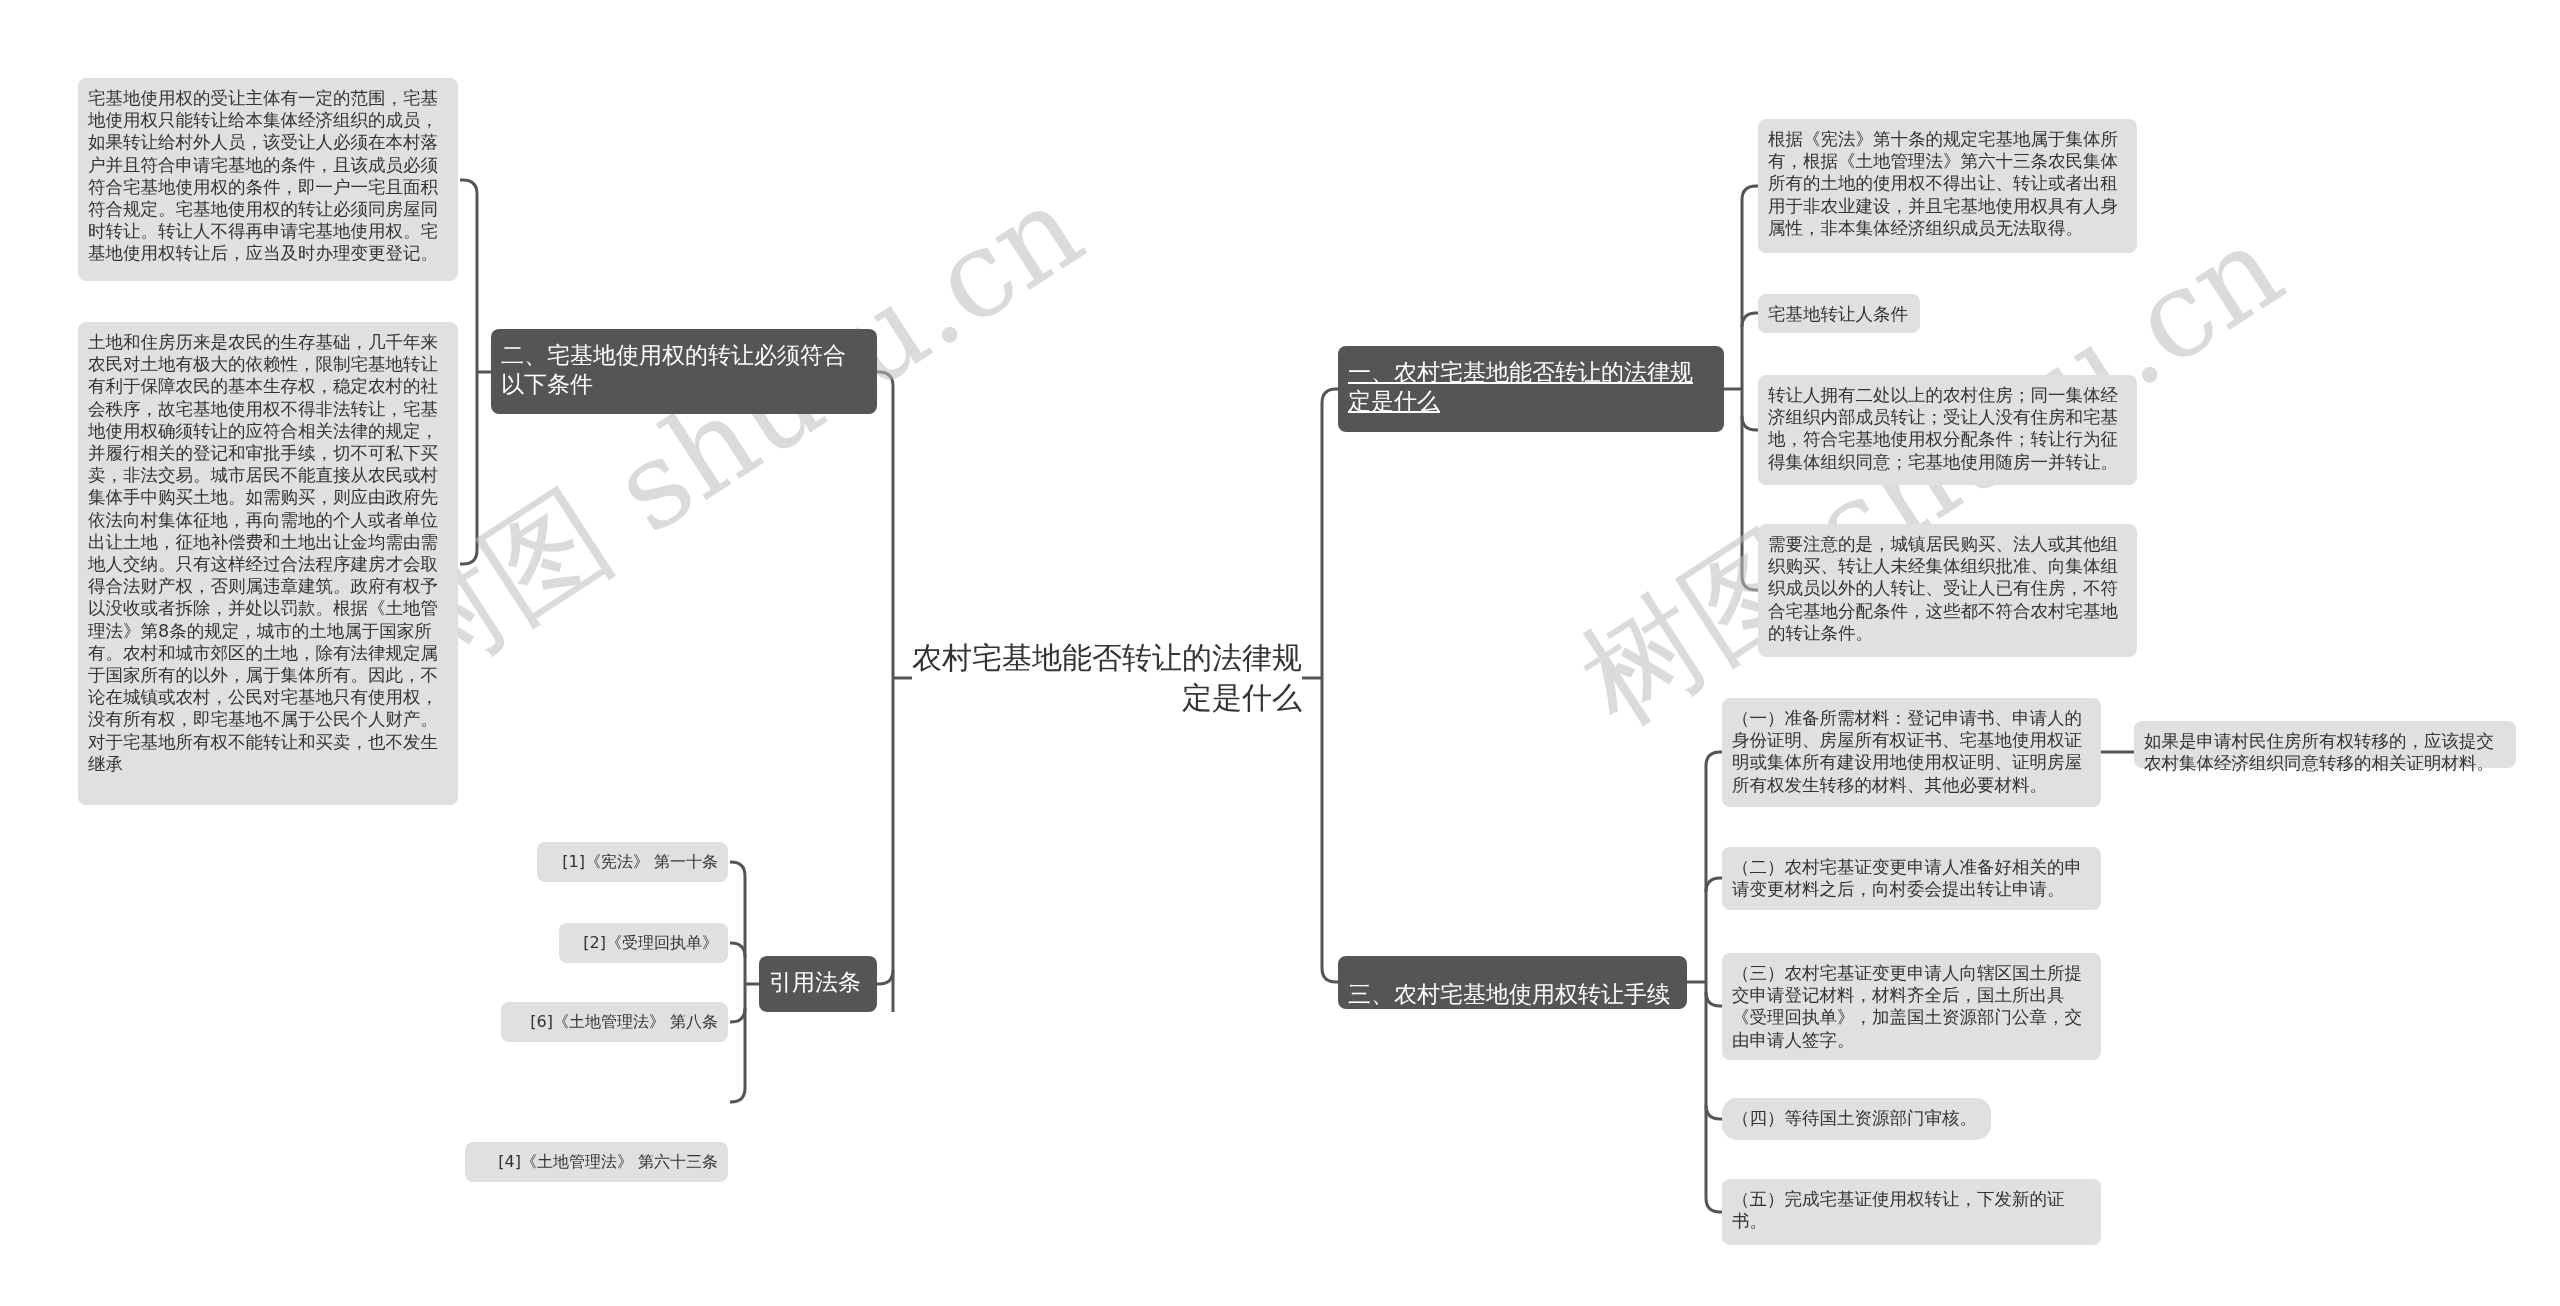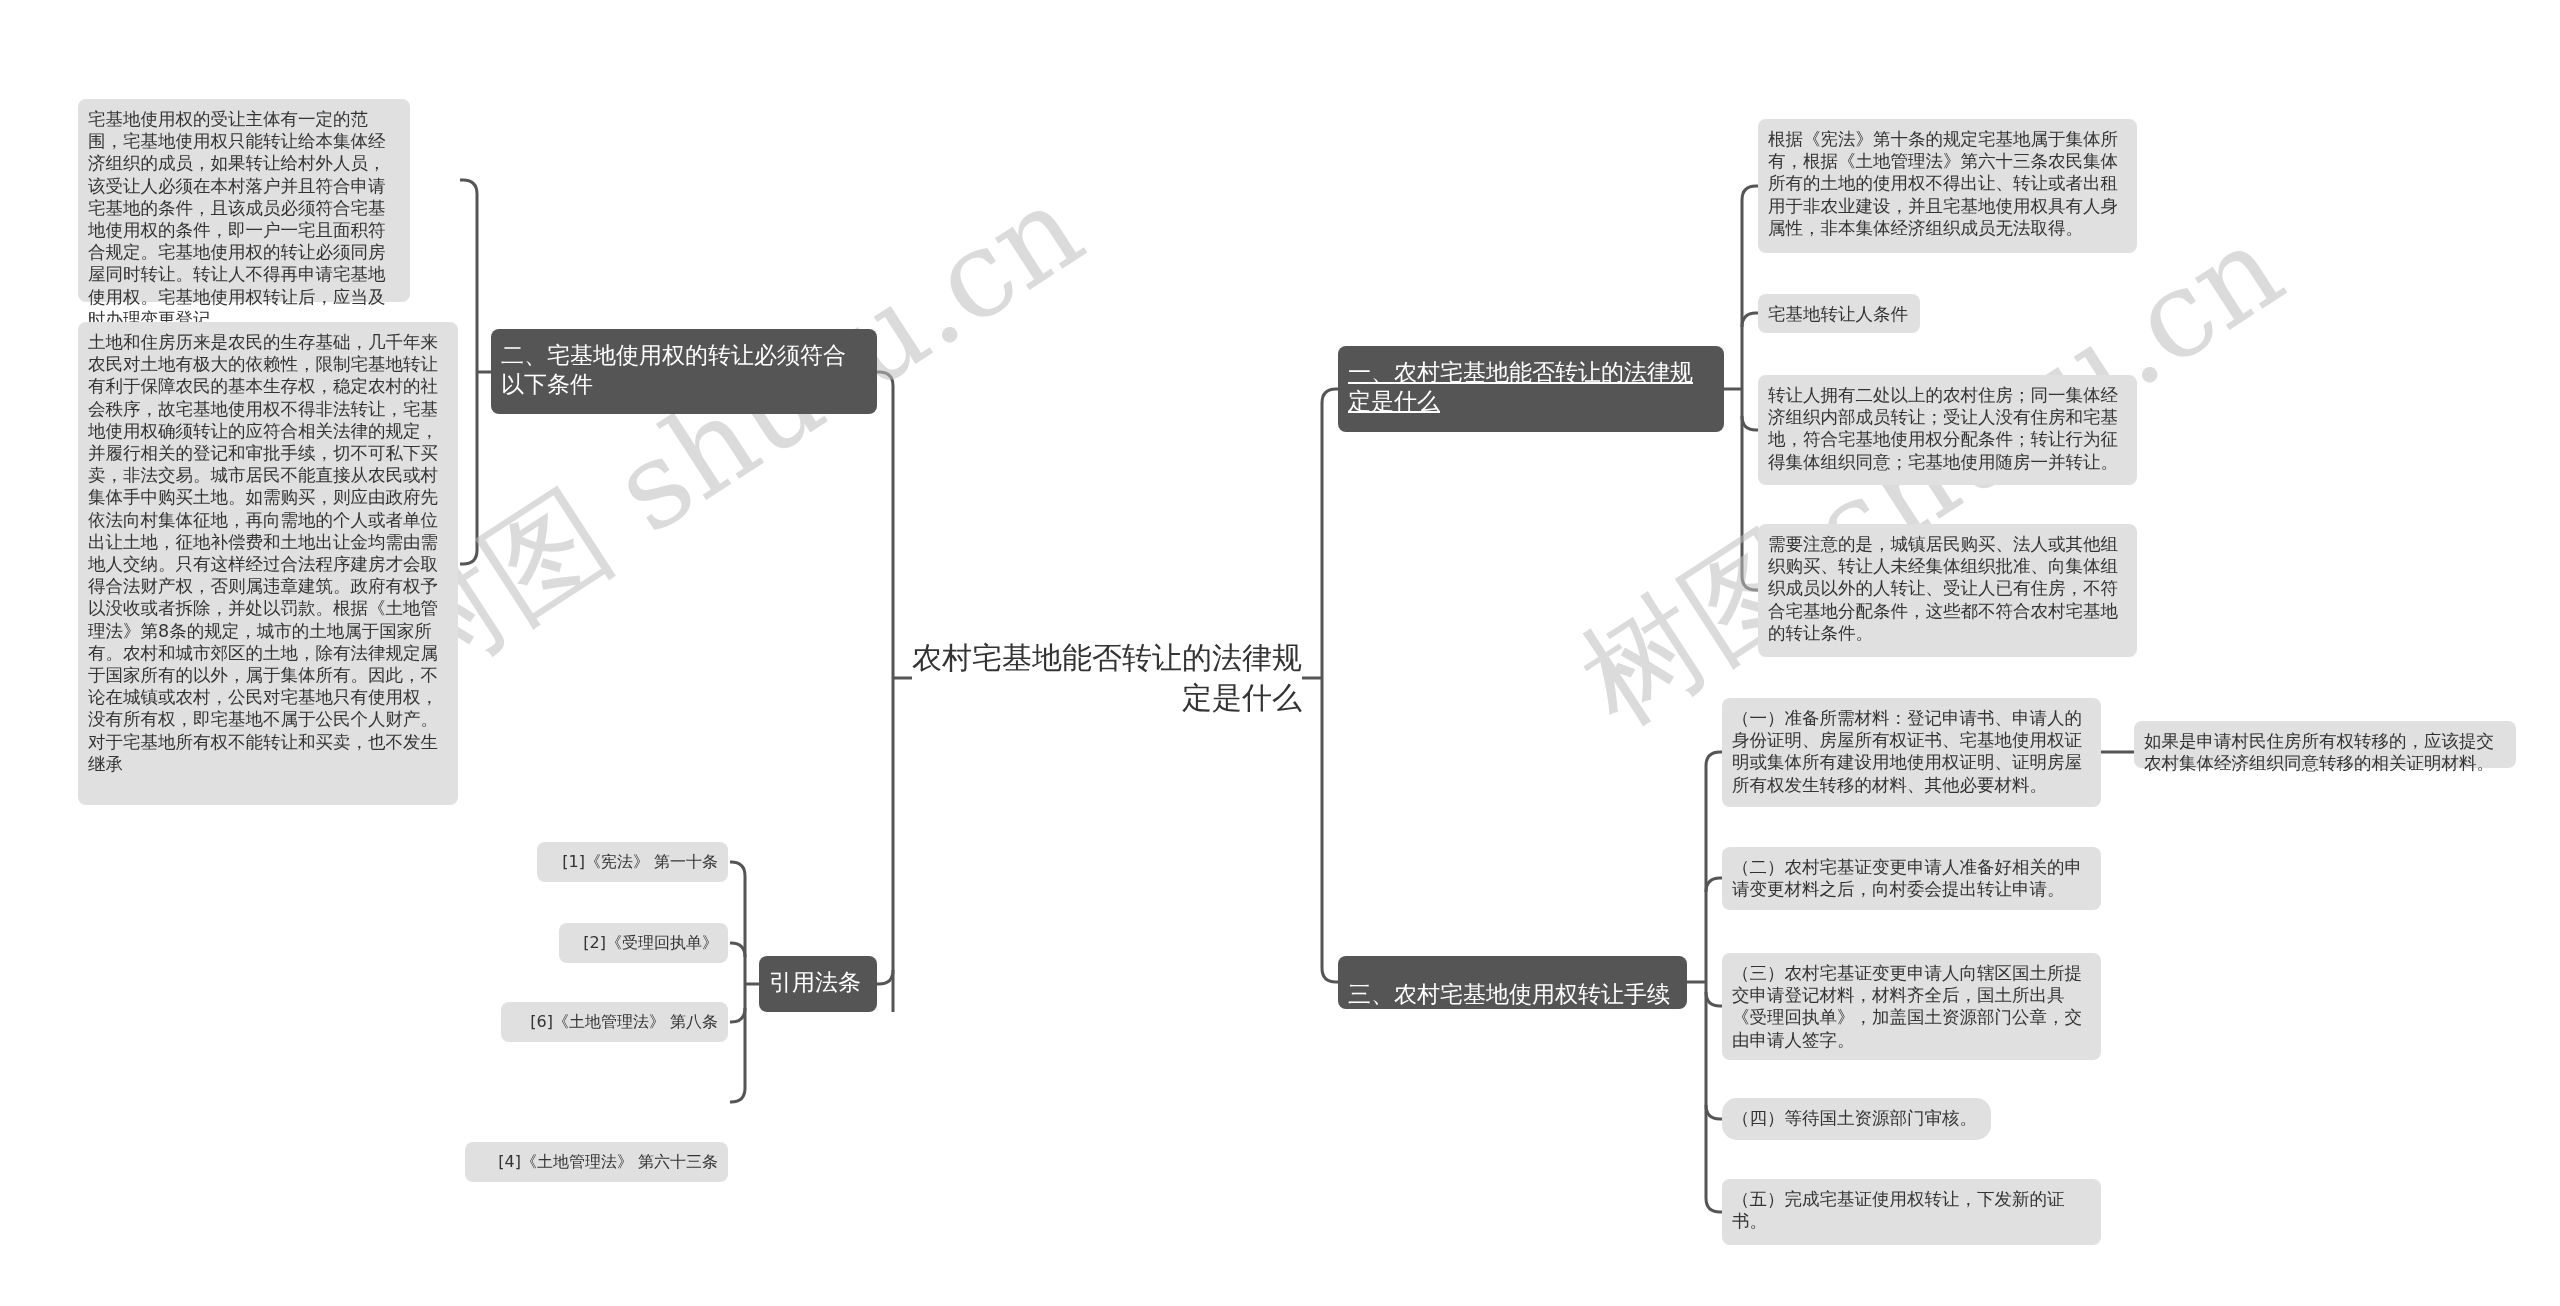--- a/index.html
+++ b/index.html
@@ -58,21 +58,21 @@
   <div class="wm" style="left:440px; top:560px; transform: rotate(-33deg);">树图 shutu.cn</div>
   <div class="wm" style="left:1640px; top:600px; transform: rotate(-33deg);">树图 shutu.cn</div>
 
   <div class="node root" style="left:912px; top:630px; width:390px; height:96px; padding-top:8px;text-align:right;">
     <span>农村宅基地能否转让的法律规定是什么</span>
   </div>
 
   <div class="node branch" style="left:491px; top:329px; width:386px; height:85px;">
     <span>二、宅基地使用权的转让必须符合以下条件</span>
   </div>
-  <div class="node leaf" style="left:78px; top:78px; width:332px; height:203px;margin-top:21px;">
+  <div class="node leaf" style="left:78px; top:78px; width:380px; height:203px;">
     <span>宅基地使用权的受让主体有一定的范围，宅基地使用权只能转让给本集体经济组织的成员，如果转让给村外人员，该受让人必须在本村落户并且符合申请宅基地的条件，且该成员必须符合宅基地使用权的条件，即一户一宅且面积符合规定。宅基地使用权的转让必须同房屋同时转让。转让人不得再申请宅基地使用权。宅基地使用权转让后，应当及时办理变更登记。</span>
   </div>
   <div class="node leaf" style="left:78px; top:322px; width:380px; height:483px;">
     <span>土地和住房历来是农民的生存基础，几千年来农民对土地有极大的依赖性，限制宅基地转让有利于保障农民的基本生存权，稳定农村的社会秩序，故宅基地使用权不得非法转让，宅基地使用权确须转让的应符合相关法律的规定，并履行相关的登记和审批手续，切不可私下买卖，非法交易。城市居民不能直接从农民或村集体手中购买土地。如需购买，则应由政府先依法向村集体征地，再向需地的个人或者单位出让土地，征地补偿费和土地出让金均需由需地人交纳。只有这样经过合法程序建房才会取得合法财产权，否则属违章建筑。政府有权予以没收或者拆除，并处以罚款。根据《土地管理法》第8条的规定，城市的土地属于国家所有。农村和城市郊区的土地，除有法律规定属于国家所有的以外，属于集体所有。因此，不论在城镇或农村，公民对宅基地只有使用权，没有所有权，即宅基地不属于公民个人财产。对于宅基地所有权不能转让和买卖，也不发生继承</span>
   </div>
 
   <div class="node branch" style="left:759px; top:956px; width:118px; height:56px; padding:12px 10px;">
     <span>引用法条</span>
   </div>
   <div class="node leaf cite" style="left:537px; top:842px; width:191px; height:40px;">

